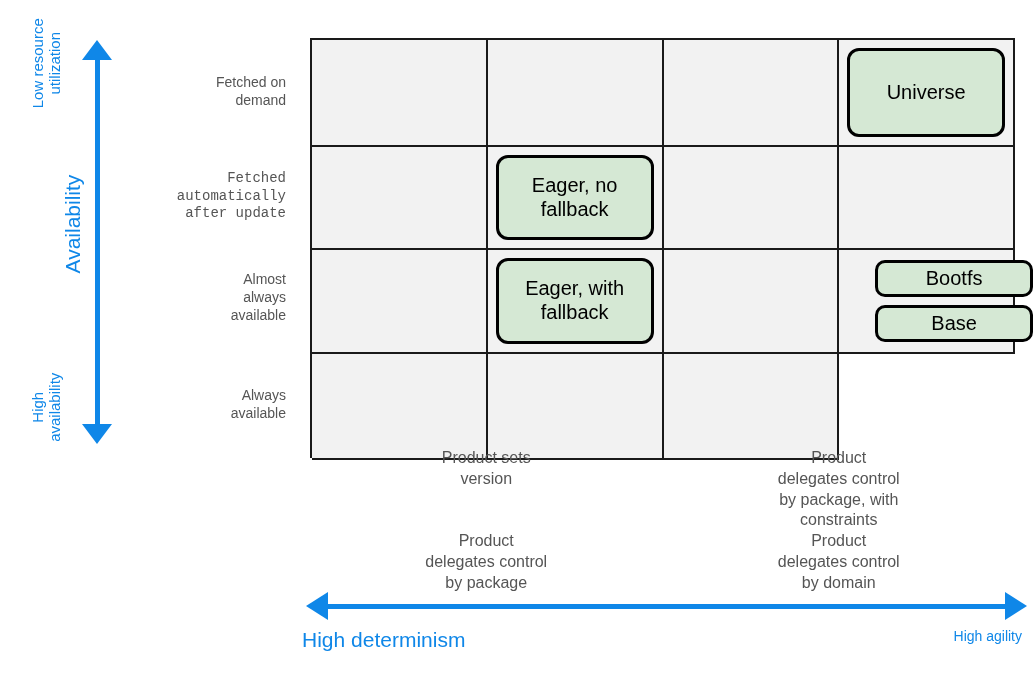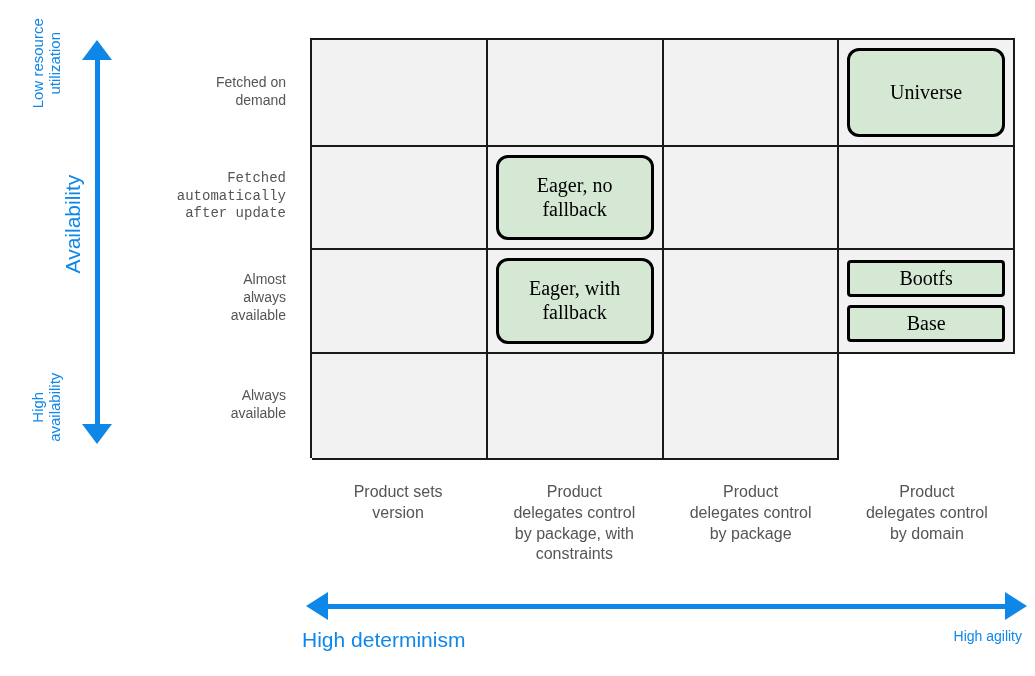--- a/index.html
+++ b/index.html
@@ -95,21 +95,20 @@
     left: 310px;
     top: 38px;
     width: 705px;
     height: 420px;
     display: grid;
     grid-template-columns: repeat(4, 1fr);
     grid-template-rows: 107px 103px 104px 106px;
     border-top: 2px solid #1a1a1a;
     border-left: 2px solid #1a1a1a;
     box-sizing: border-box;
-    font-family: Liberation Serif, serif;
   }
   .cell {
     background: #f2f2f2;
     border-right: 2px solid #1a1a1a;
     border-bottom: 2px solid #1a1a1a;
     box-sizing: border-box;
     position: relative;
     display: flex;
     align-items: center;
     justify-content: center;
@@ -124,40 +123,40 @@
     line-height: 1.18;
     text-align: center;
     display: flex;
     align-items: center;
     justify-content: center;
     white-space: pre-line;
     box-sizing: border-box;
     width: 100%;
     height: 100%;
   }
-  .node.short { height: 41px; border-radius: 4px; }
+  .node.short { height: 41px; border-radius: 10px; margin-left: 28px; }
   .stack {
     display: flex;
     flex-direction: column;
     justify-content: center;
     gap: 8px;
     width: 100%;
     height: 100%;
     padding: 2px 0;
     box-sizing: border-box;
   }
 
   
   #col-labels {
     position: absolute;
     left: 310px;
-    top: 482px;
+    top: 448px;
     width: 705px;
     display: grid;
-    grid-template-columns: repeat(4, 1fr);
+    grid-template-columns: repeat(2, 1fr);
   }
   .col-label {
     text-align: center;
     color: #555555;
     font-size: 16px;
     line-height: 1.3;
     white-space: pre-line;
     padding: 0 6px;
     box-sizing: border-box;
   }

